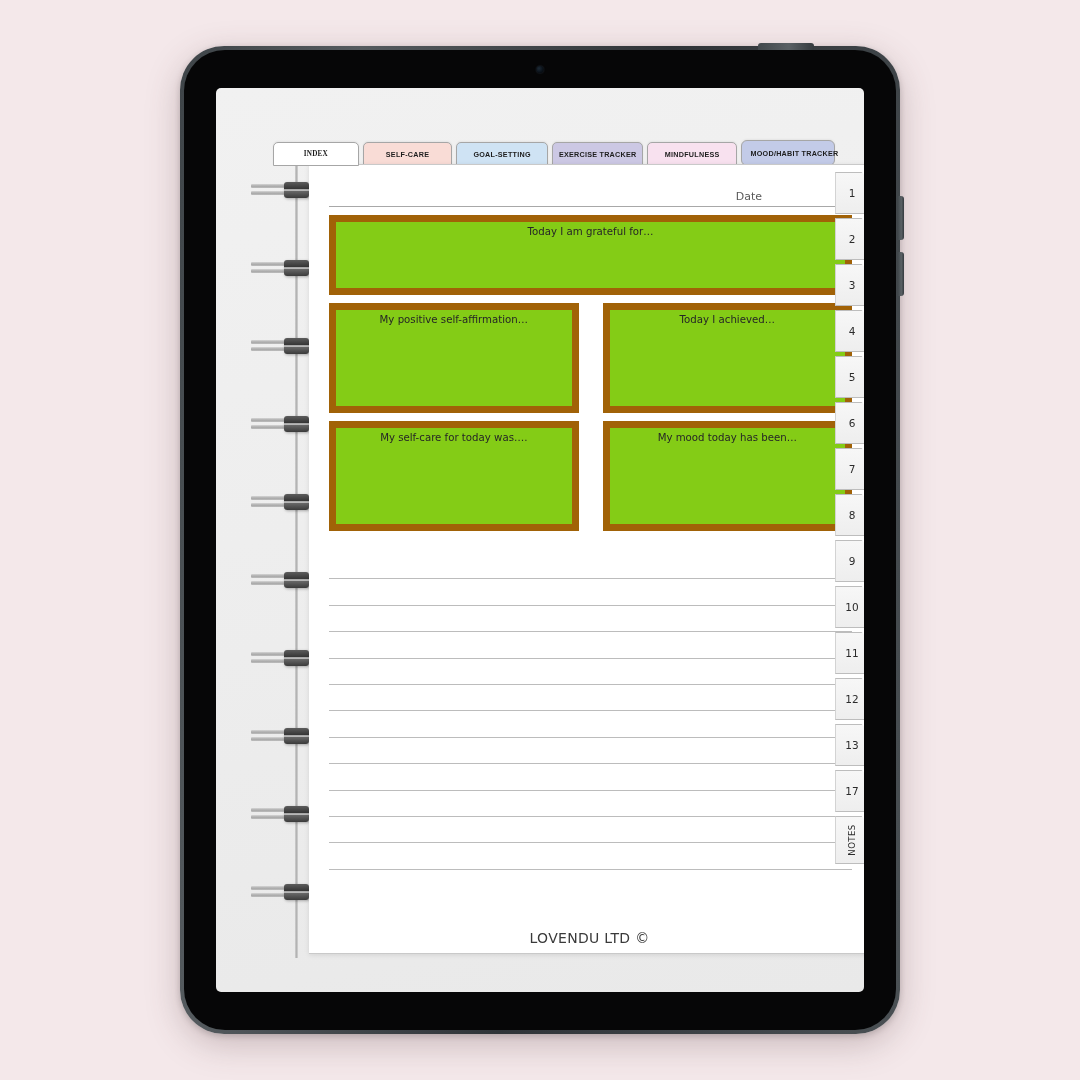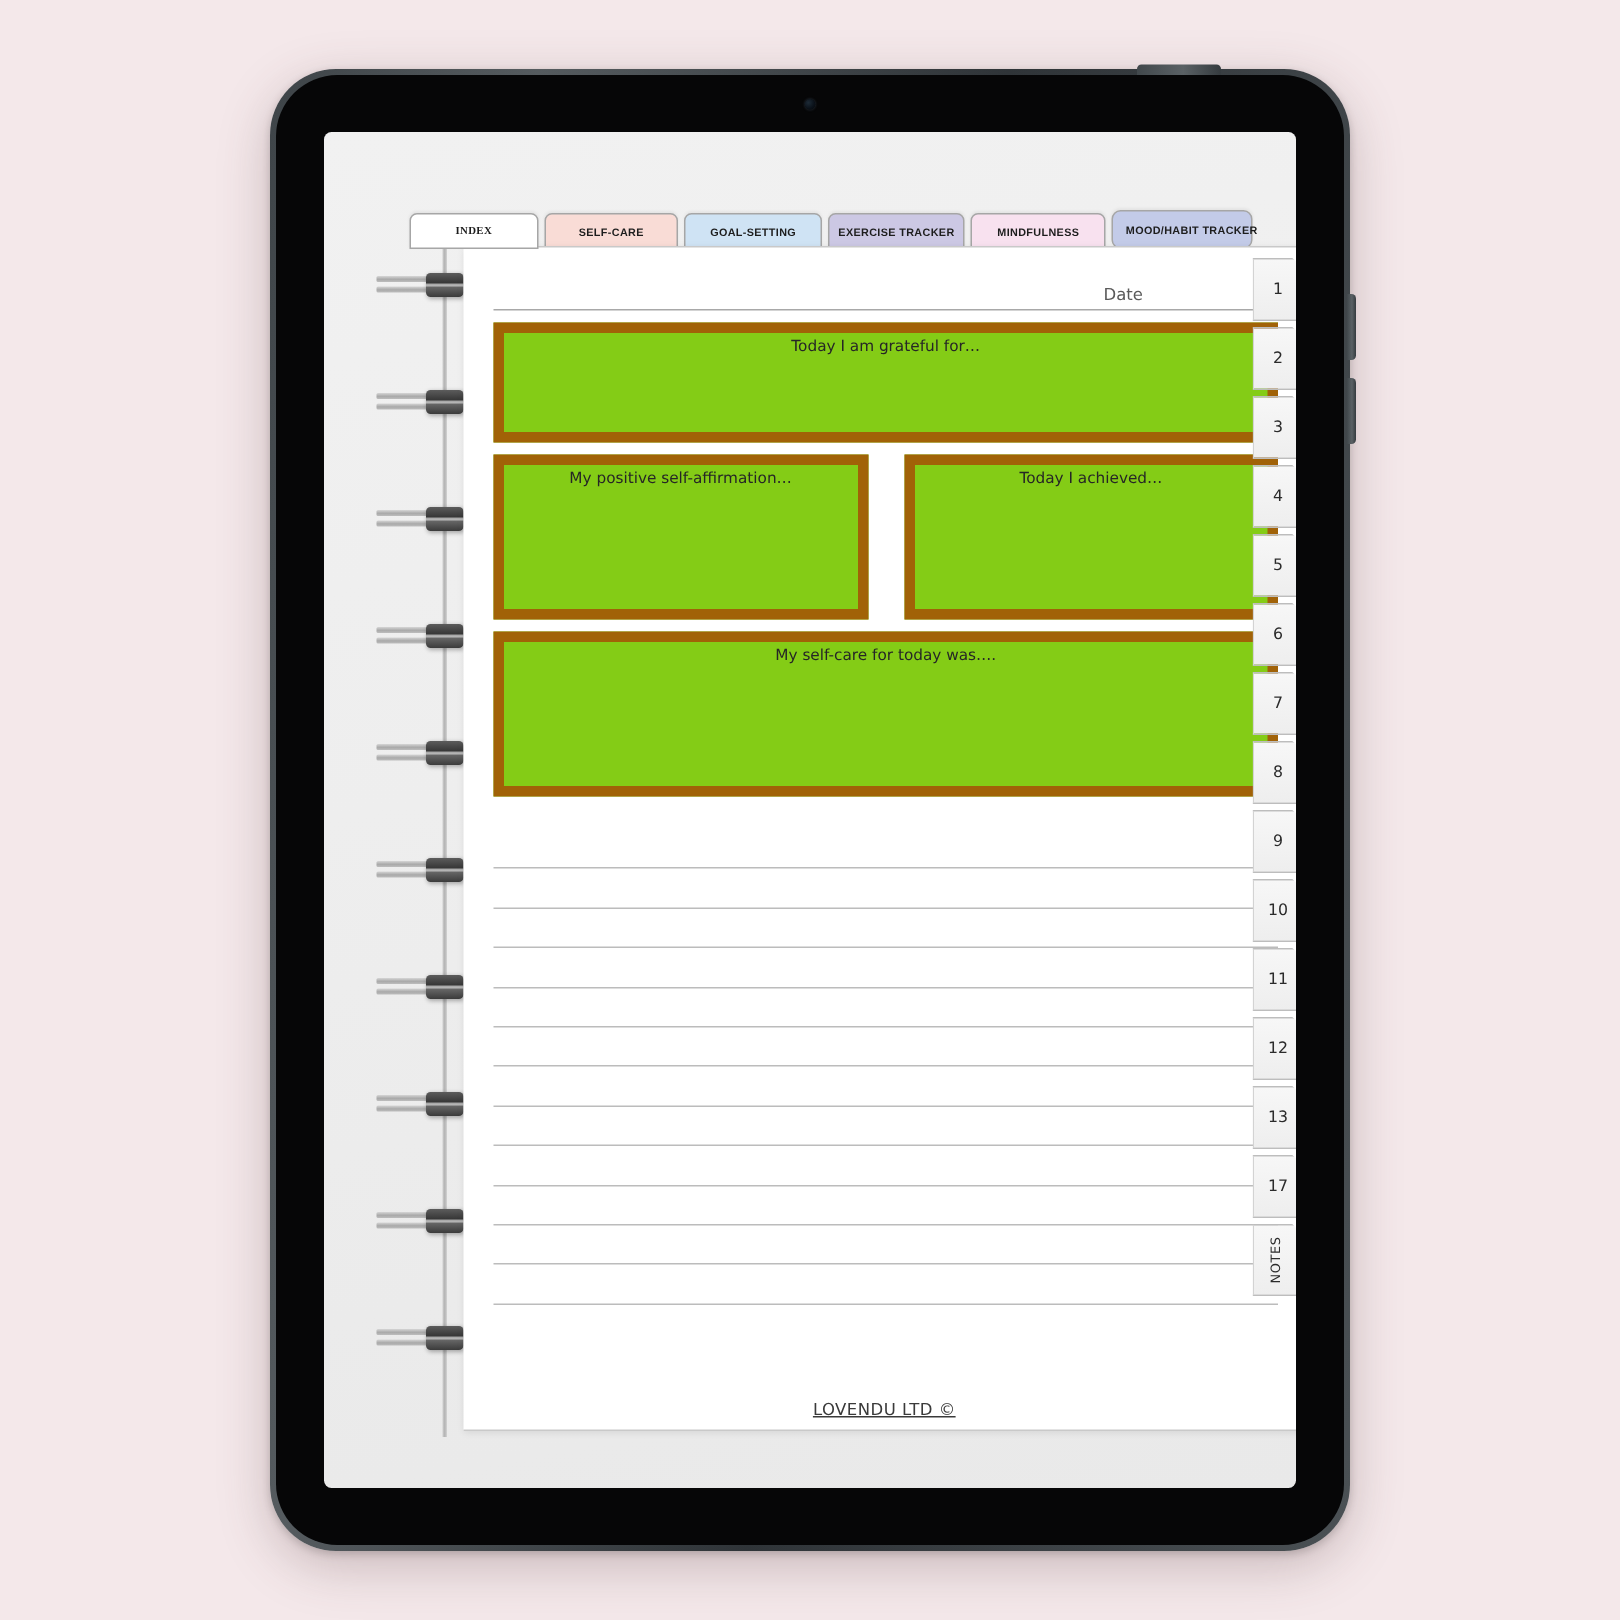--- a/index.html
+++ b/index.html
@@ -225,25 +225,24 @@
     height: 26.4px;
     border-bottom: 1px solid #bcbcbc;
   }
 
   
   #footer {
     position: absolute;
     left: 0; right: 0;
     bottom: 7px;
     text-align: center;
-    font-size: 11px;
+    font-size: 14px;
     letter-spacing: 0.3px;
     color: #3a3a3a;
     font-family: "DejaVu Sans", sans-serif;
-    text-decoration: underline;
   }
 
   
   #page-tabs {
     position: absolute;
     left: 586px;
     top: 42px;
     width: 40px;
     height: 800px;
     display: flex;
@@ -371,20 +370,23 @@
             </div>
             <div class="pbox">
               <div class="pbox-title">Today I achieved…</div>
             </div>
           </div>
 
           <div class="pbox-row">
             <div class="pbox">
               <div class="pbox-title">My self-care for today was….</div>
             </div>
+            <div class="pbox">
+              <div class="pbox-title">My mood today has been…</div>
+            </div>
           </div>
 
           <div id="ruled">
               <div class="rule"></div>
               <div class="rule"></div>
               <div class="rule"></div>
               <div class="rule"></div>
               <div class="rule"></div>
               <div class="rule"></div>
               <div class="rule"></div>

